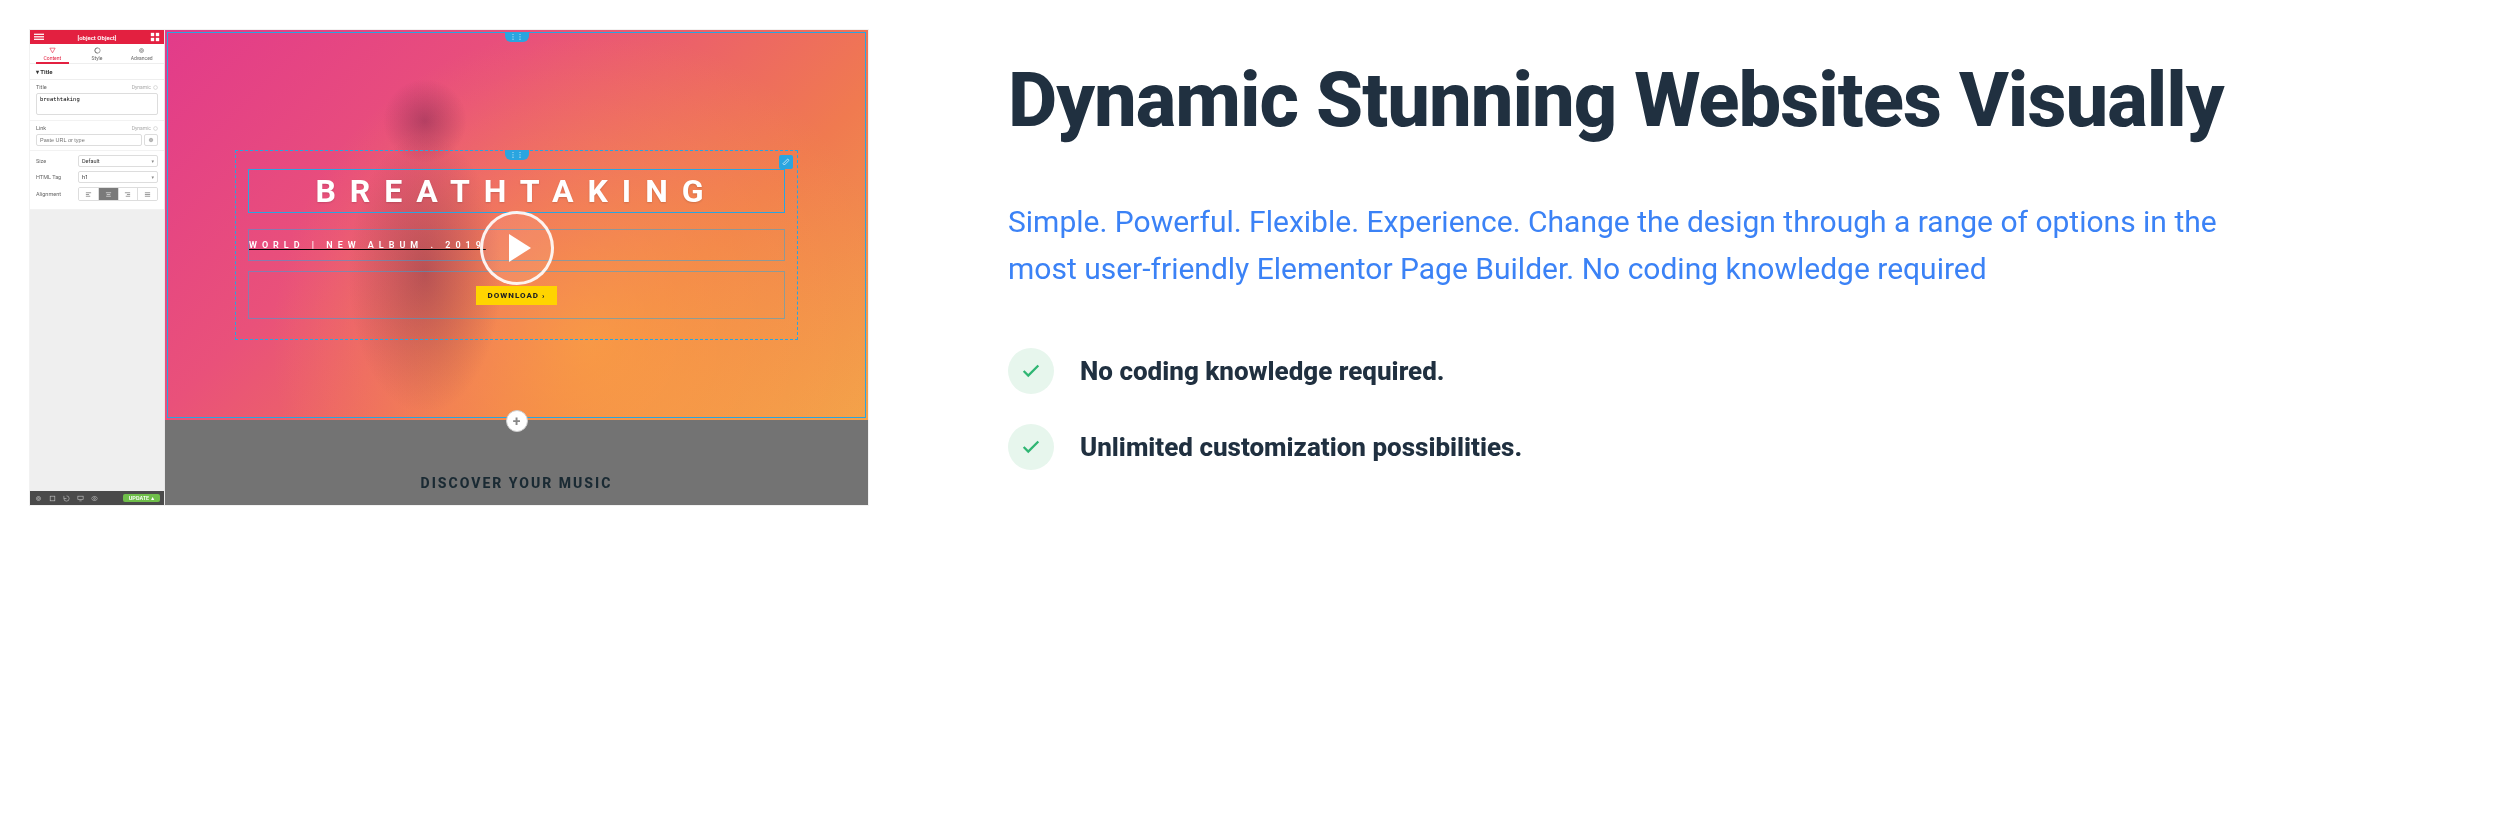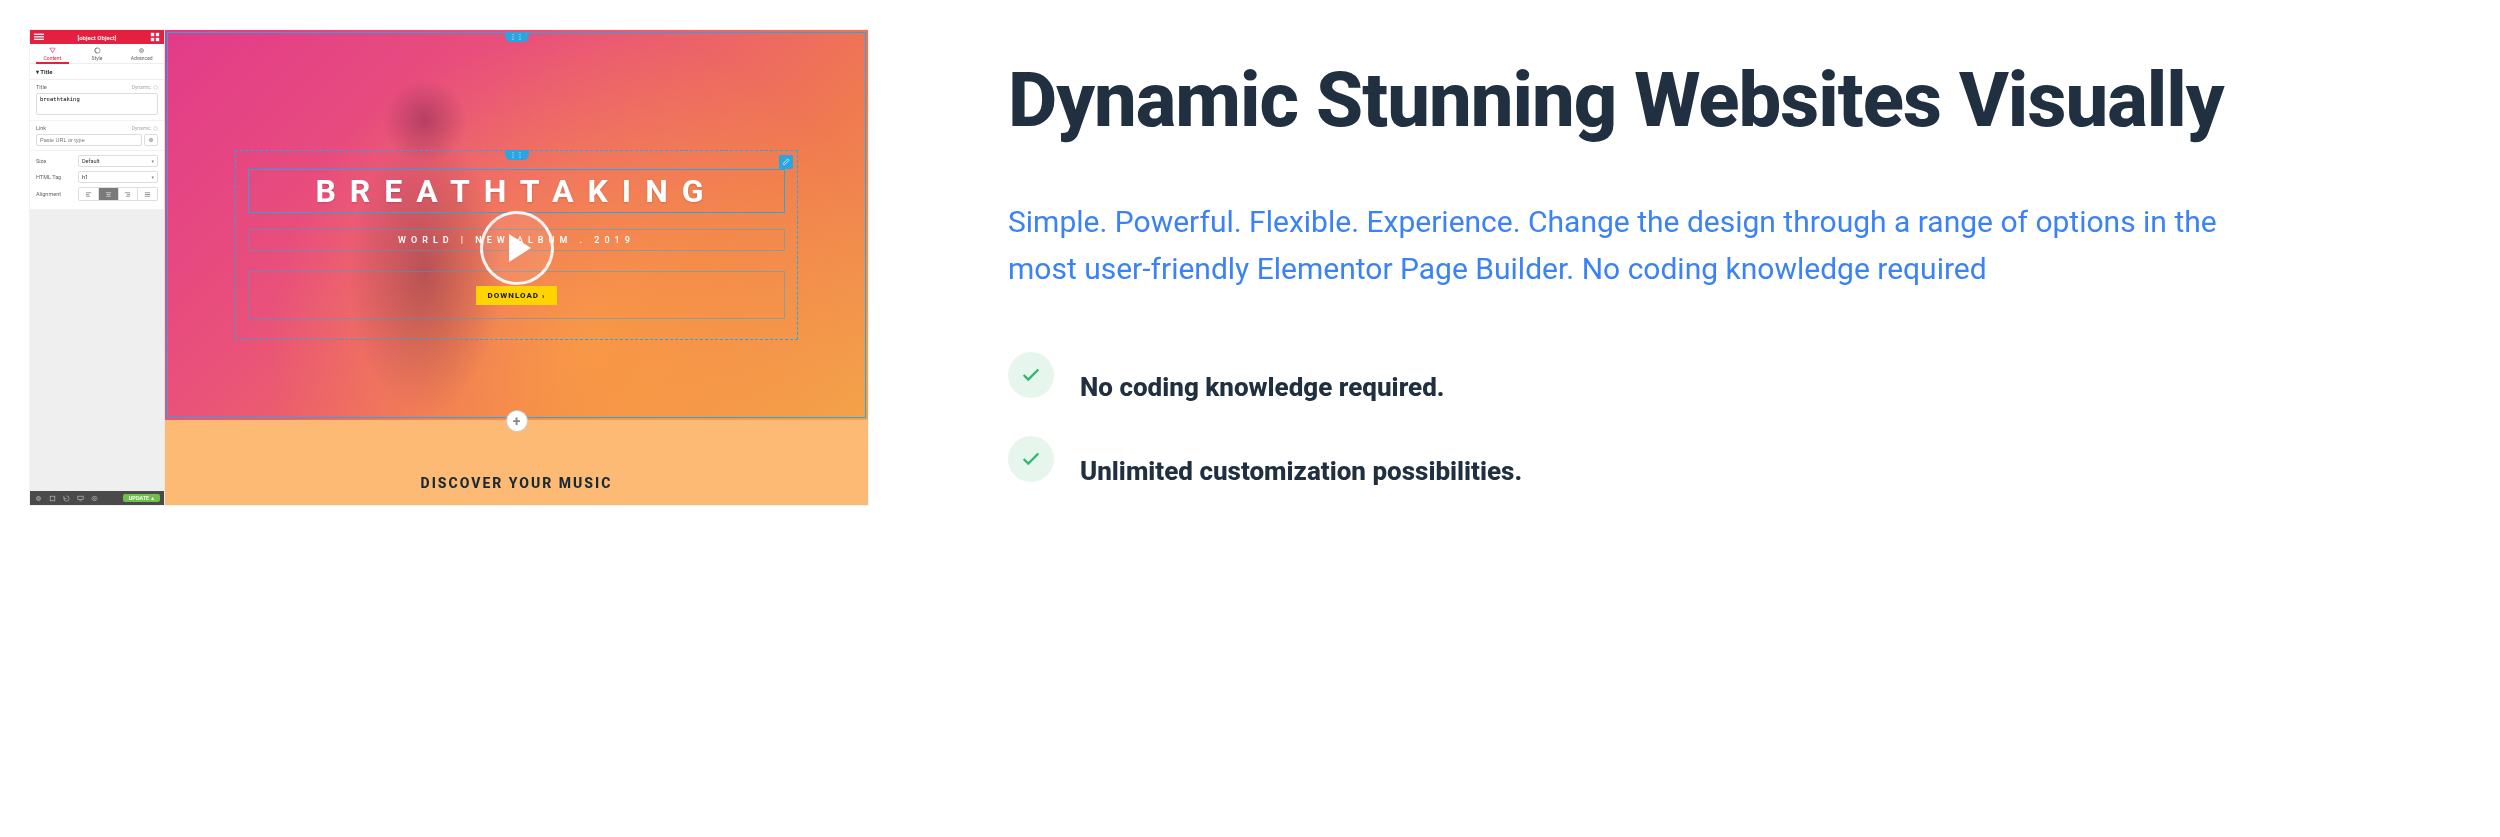--- a/index.html
+++ b/index.html
@@ -142,22 +142,22 @@
   .edit-badge svg{width:8px;height:8px;}
   .heading-box{
     position:absolute;left:12px;right:12px;top:18px;height:44px;
     border:1px solid #2aa5e0;display:flex;align-items:center;justify-content:center;
   }
   .hero-heading{
     color:#fff;font-weight:700;letter-spacing:14px;font-size:32px;
     text-shadow:0 1px 2px rgba(0,0,0,.15);
   }
   .sub-box{
-    position:absolute;left:12px;right:12px;top:78px;height:22px;
-    border:1px solid rgba(42,165,224,.5);display:flex;align-items:center;justify-content:center;
+    position:absolute;left:12px;right:12px;top:78px;height:32px;
+    border:1px solid rgba(42,165,224,.5);display:flex;align-items:center;justify-content:flex-start;text-decoration:underline;
   }
   .hero-sub{color:#fff;font-size:9px;letter-spacing:5px;font-weight:600;}
   .btn-box{
     position:absolute;left:12px;right:12px;top:120px;height:48px;
     border:1px solid rgba(42,165,224,.5);display:flex;align-items:center;justify-content:center;
   }
   .dl-btn{
     background:#ffd400;color:#222;font-size:8px;font-weight:800;letter-spacing:1px;
     padding:5px 12px;display:flex;align-items:center;gap:3px;
   }
@@ -178,41 +178,41 @@
       radial-gradient(ellipse 60px 60px at 50% 15%, rgba(80,20,60,.35), transparent 70%),
       radial-gradient(ellipse 110px 200px at 50% 60%, rgba(80,20,60,.35), transparent 70%);
     pointer-events:none;
   }
   .plus-circle{
     position:absolute;left:50%;bottom:-12px;transform:translateX(-50%);
     width:22px;height:22px;border:1px solid #ccc;border-radius:50%;background:#fff;
     display:flex;align-items:center;justify-content:center;color:#888;font-size:14px;font-weight:700;
   }
   .below{
-    height:85px;background:#fdba74;display:flex;align-items:flex-end;justify-content:center;padding-bottom:14px;
+    height:85px;background:#737373;display:flex;align-items:flex-end;justify-content:center;padding-bottom:14px;
   }
   .discover{font-size:14px;font-weight:800;letter-spacing:2px;color:#1a2a33;}
 
   
   .right{flex:1;padding-top:28px;max-width:1420px;}
   .headline{
     font-size:76px;line-height:1.12;font-weight:800;color:#203040;letter-spacing:-1px;
     margin-bottom:56px;
   }
   .para{
     font-size:30px;line-height:1.55;color:#3b82f6;max-width:1280px;margin-bottom:56px;
   }
   .features{display:flex;flex-direction:column;gap:30px;}
   .feature{display:flex;align-items:center;gap:26px;}
   .check{
     width:46px;height:46px;border-radius:50%;background:#e7f6ed;
     display:flex;align-items:center;justify-content:center;flex:none;
   }
   .check svg{width:22px;height:22px;stroke:#2fb673;}
-  .feature-text{font-size:26px;font-weight:800;color:#203040;margin-top:24px;}
+  .feature-text{font-size:26px;font-weight:800;color:#203040;}
 </style>
 </head>
 <body>
 
 <div class="editor">
 
   <div class="panel">
     <div class="panel-header">
       <span class="menu-icon">
         <svg viewBox="0 0 24 24" fill="currentColor">

